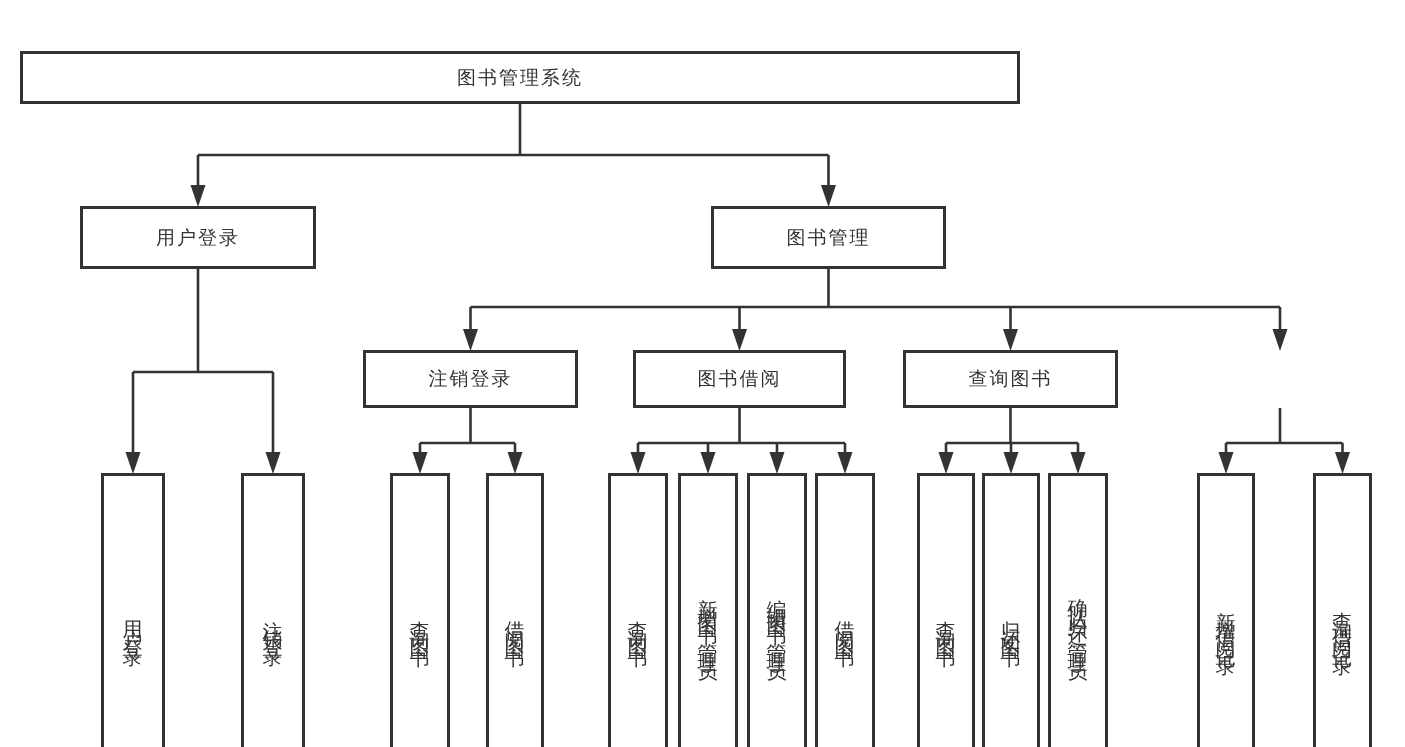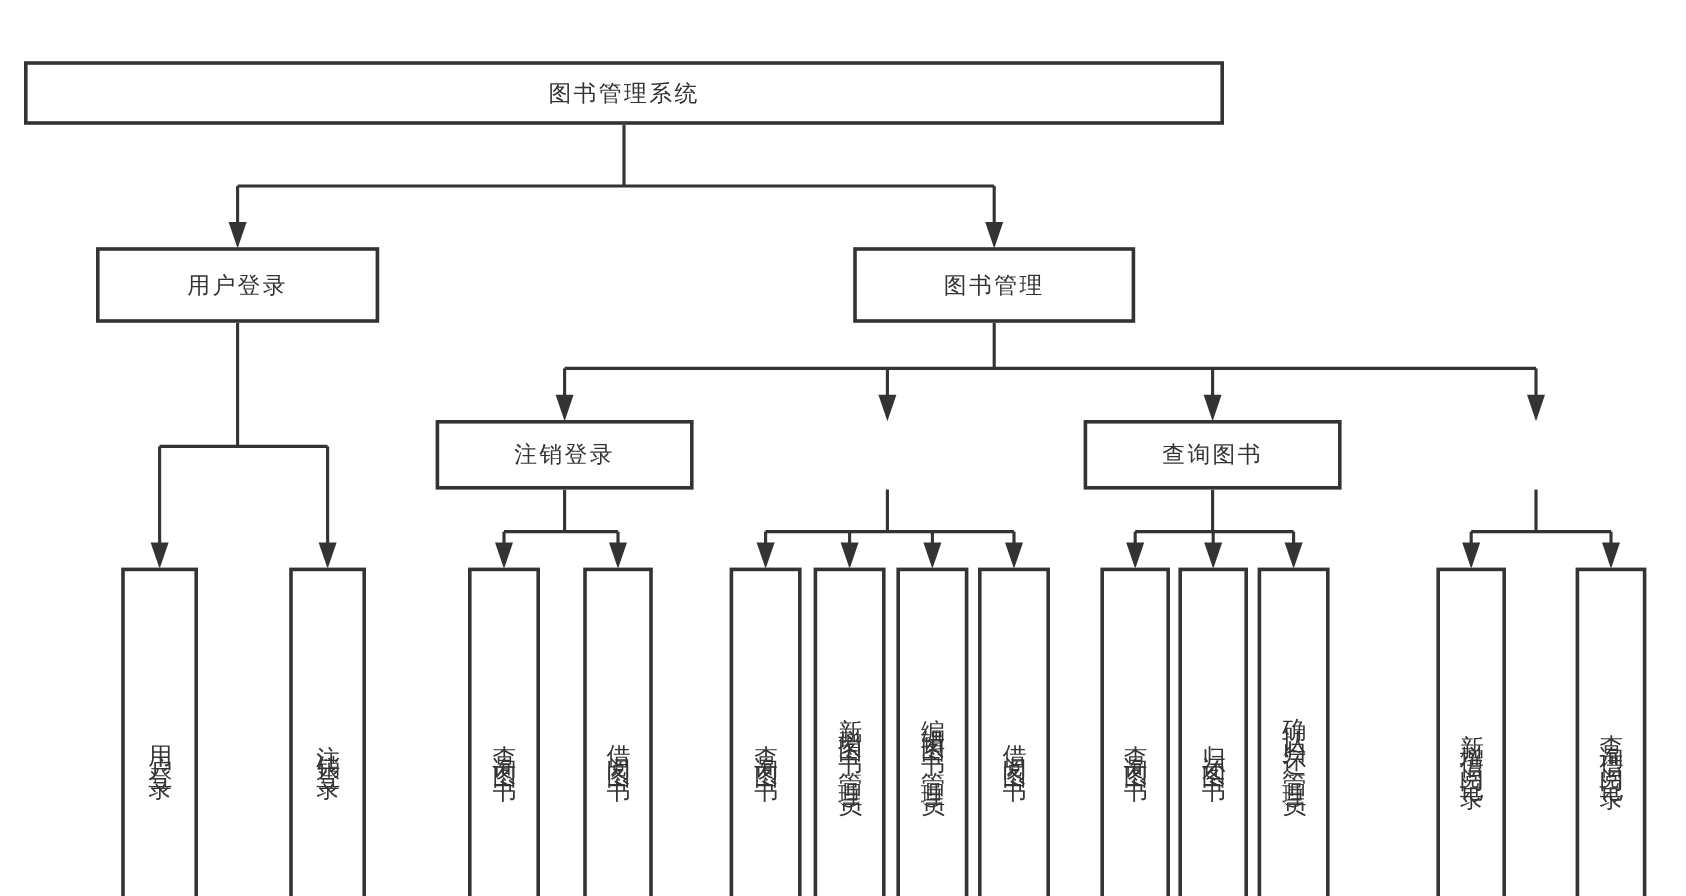--- a/index.html
+++ b/index.html
@@ -95,20 +95,21 @@
         <polygon fill="#333333" stroke="none" points="1335,416 1350,416 1342.5,438"></polygon>
       </g>
     </svg>
 
   <div class="box h" style="left:20px;top:15px;width:1000px;height:53px">图书管理系统</div>
 
   <div class="box h" style="left:80px;top:170px;width:236px;height:63px">用户登录</div>
   <div class="box h" style="left:711px;top:170px;width:235px;height:63px">图书管理</div>
 
   <div class="box h" style="left:363px;top:314px;width:215px;height:58px">注销登录</div>
+  <div class="box h" style="left:633px;top:314px;width:213px;height:58px">图书借阅</div>
   <div class="box h" style="left:903px;top:314px;width:215px;height:58px">查询图书</div>
 
   <div class="box v" style="left:101px;top:437px;width:64px;height:300px">用户登录</div>
   <div class="box v" style="left:241px;top:437px;width:64px;height:300px">注销登录</div>
 
   <div class="box v" style="left:390px;top:437px;width:60px;height:300px">查询图书</div>
   <div class="box v" style="left:486px;top:437px;width:58px;height:300px">借阅图书</div>
 
   <div class="box v" style="left:608px;top:437px;width:60px;height:300px">查询图书</div>
   <div class="box v" style="left:678px;top:437px;width:60px;height:300px">新增图书（管理员）</div>

